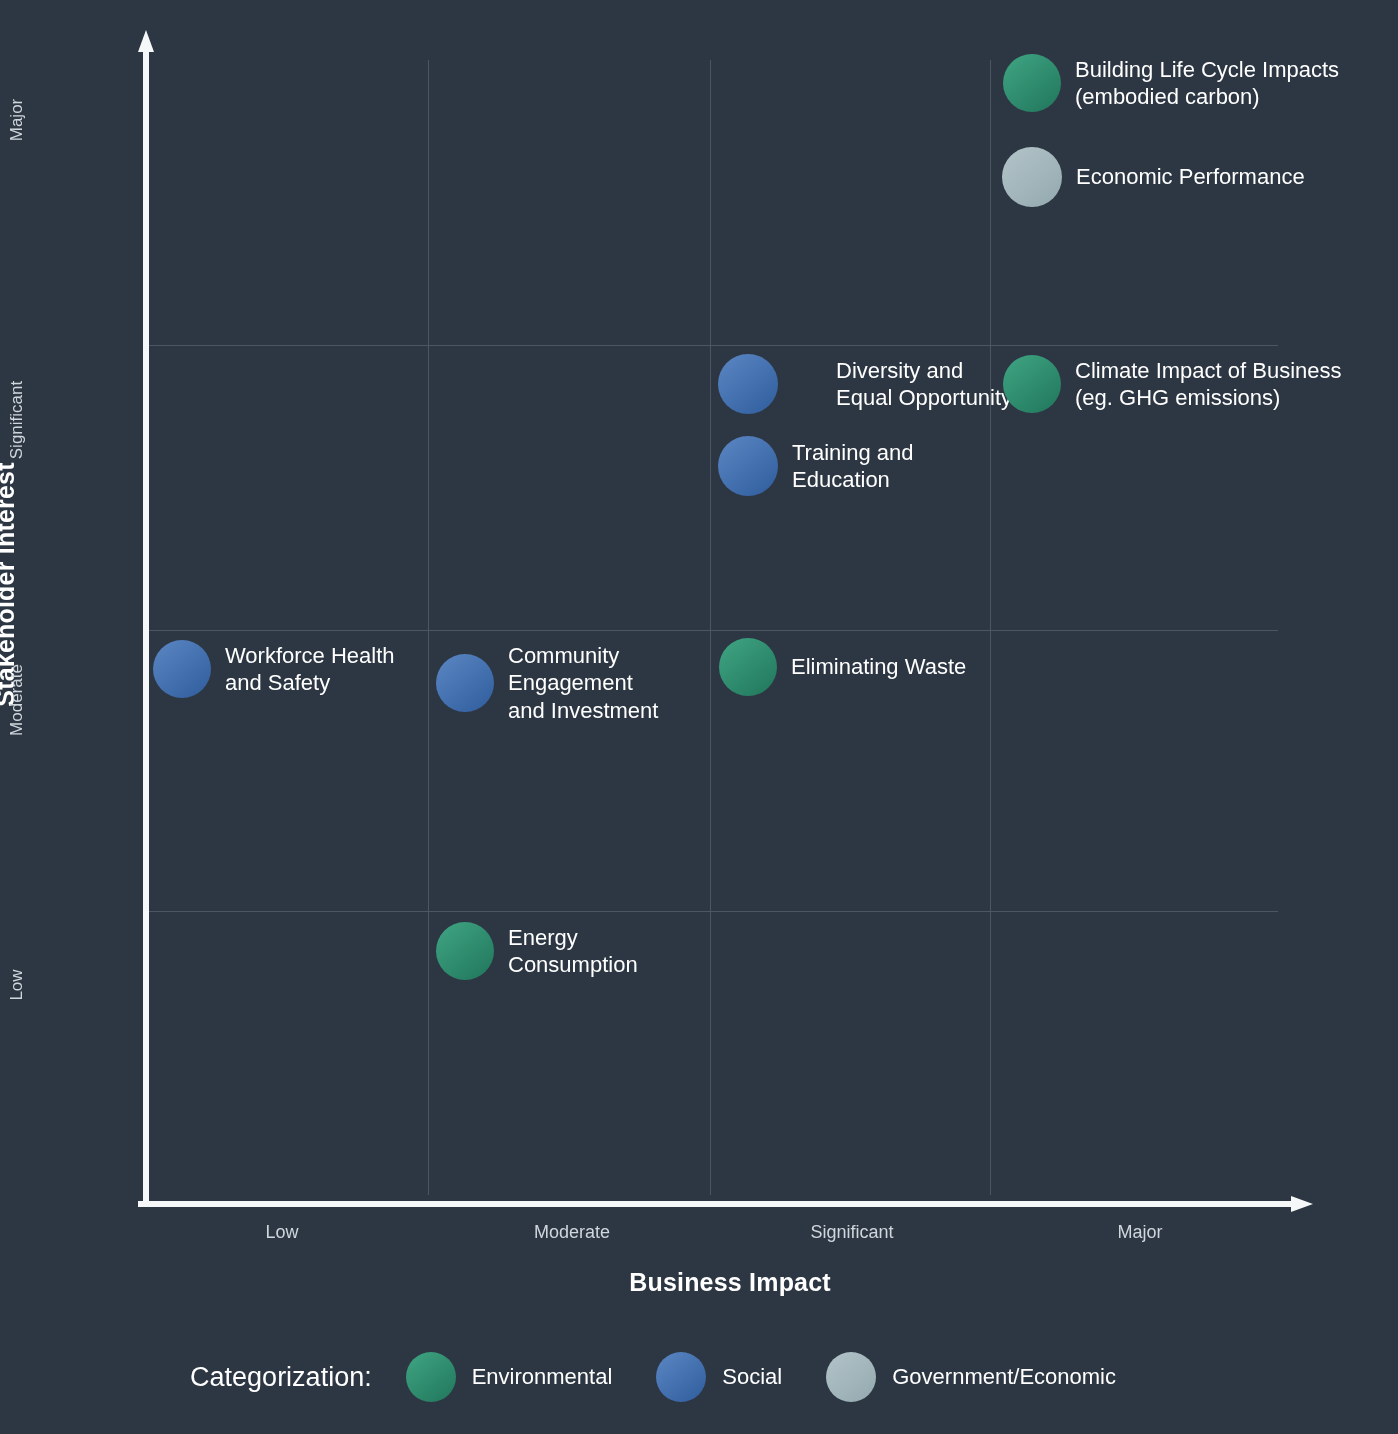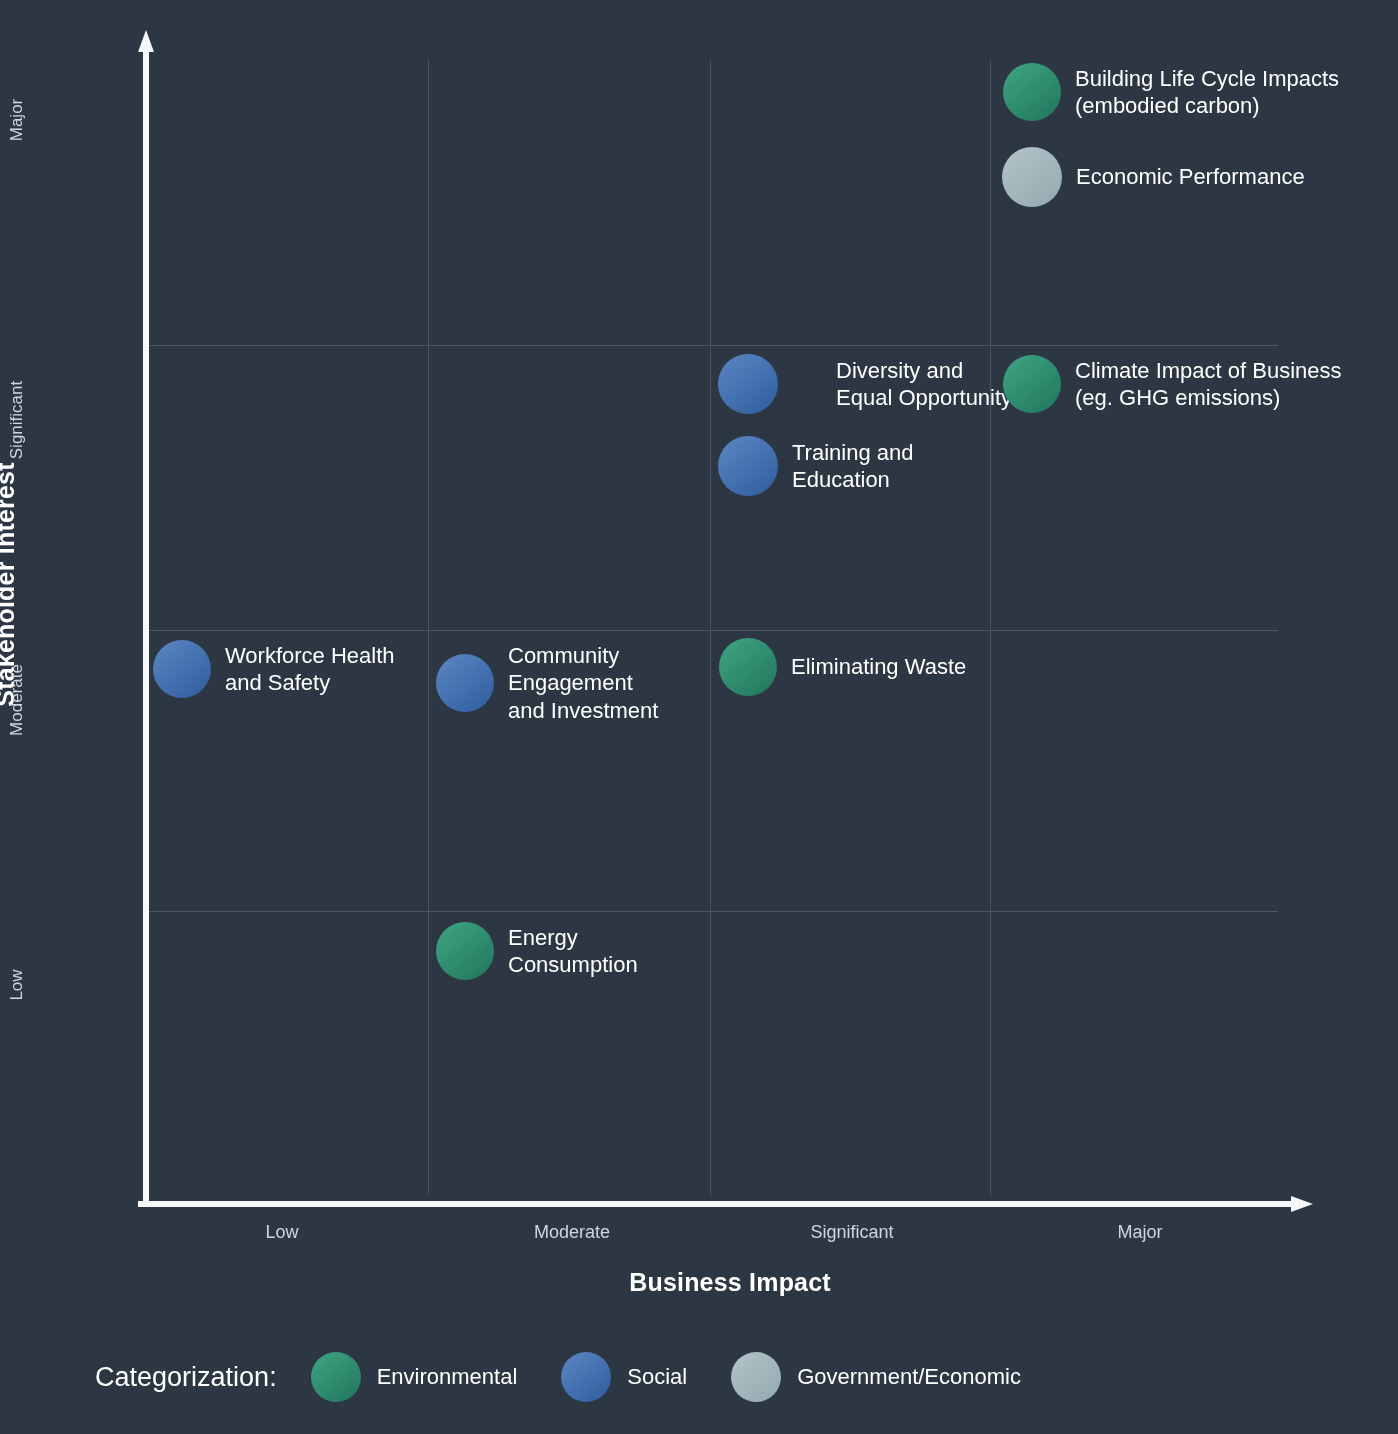--- a/index.html
+++ b/index.html
@@ -162,21 +162,21 @@
   .cat-gov  { background: linear-gradient(140deg, #b3c4c8 0%, #93a9af 100%); }
 
   
   .legend {
     position: absolute;
     left: 0;
     top: 1352px;
     width: 1116px;
     display: flex;
     align-items: center;
-    justify-content: center;
+    justify-content: flex-end;
   }
   .legend-title {
     font-size: 27px;
     color: #ffffff;
     margin-right: 34px;
   }
   .legend-entry {
     display: flex;
     align-items: center;
     margin-right: 44px;
@@ -224,21 +224,21 @@
   <div class="tick-y" style="top:410px;">Significant</div>
   <div class="tick-y" style="top:690px;">Moderate</div>
   <div class="tick-y" style="top:975px;">Low</div>
 
   <div class="tick-x" style="left:172px;">Low</div>
   <div class="tick-x" style="left:462px;">Moderate</div>
   <div class="tick-x" style="left:742px;">Significant</div>
   <div class="tick-x" style="left:1030px;">Major</div>
 
 
-  <div class="bubble-item" style="left:1003px; top:63px;">
+  <div class="bubble-item" style="left:1003px; top:54px;">
     <div class="bubble cat-env" style="width:58px;height:58px;"></div>
     <div class="bubble-label">Building Life Cycle Impacts
 (embodied carbon)</div>
   </div>
 
   <div class="bubble-item" style="left:1002px; top:147px;">
     <div class="bubble cat-gov" style="width:60px;height:60px;"></div>
     <div class="bubble-label">Economic Performance</div>
   </div>
 

